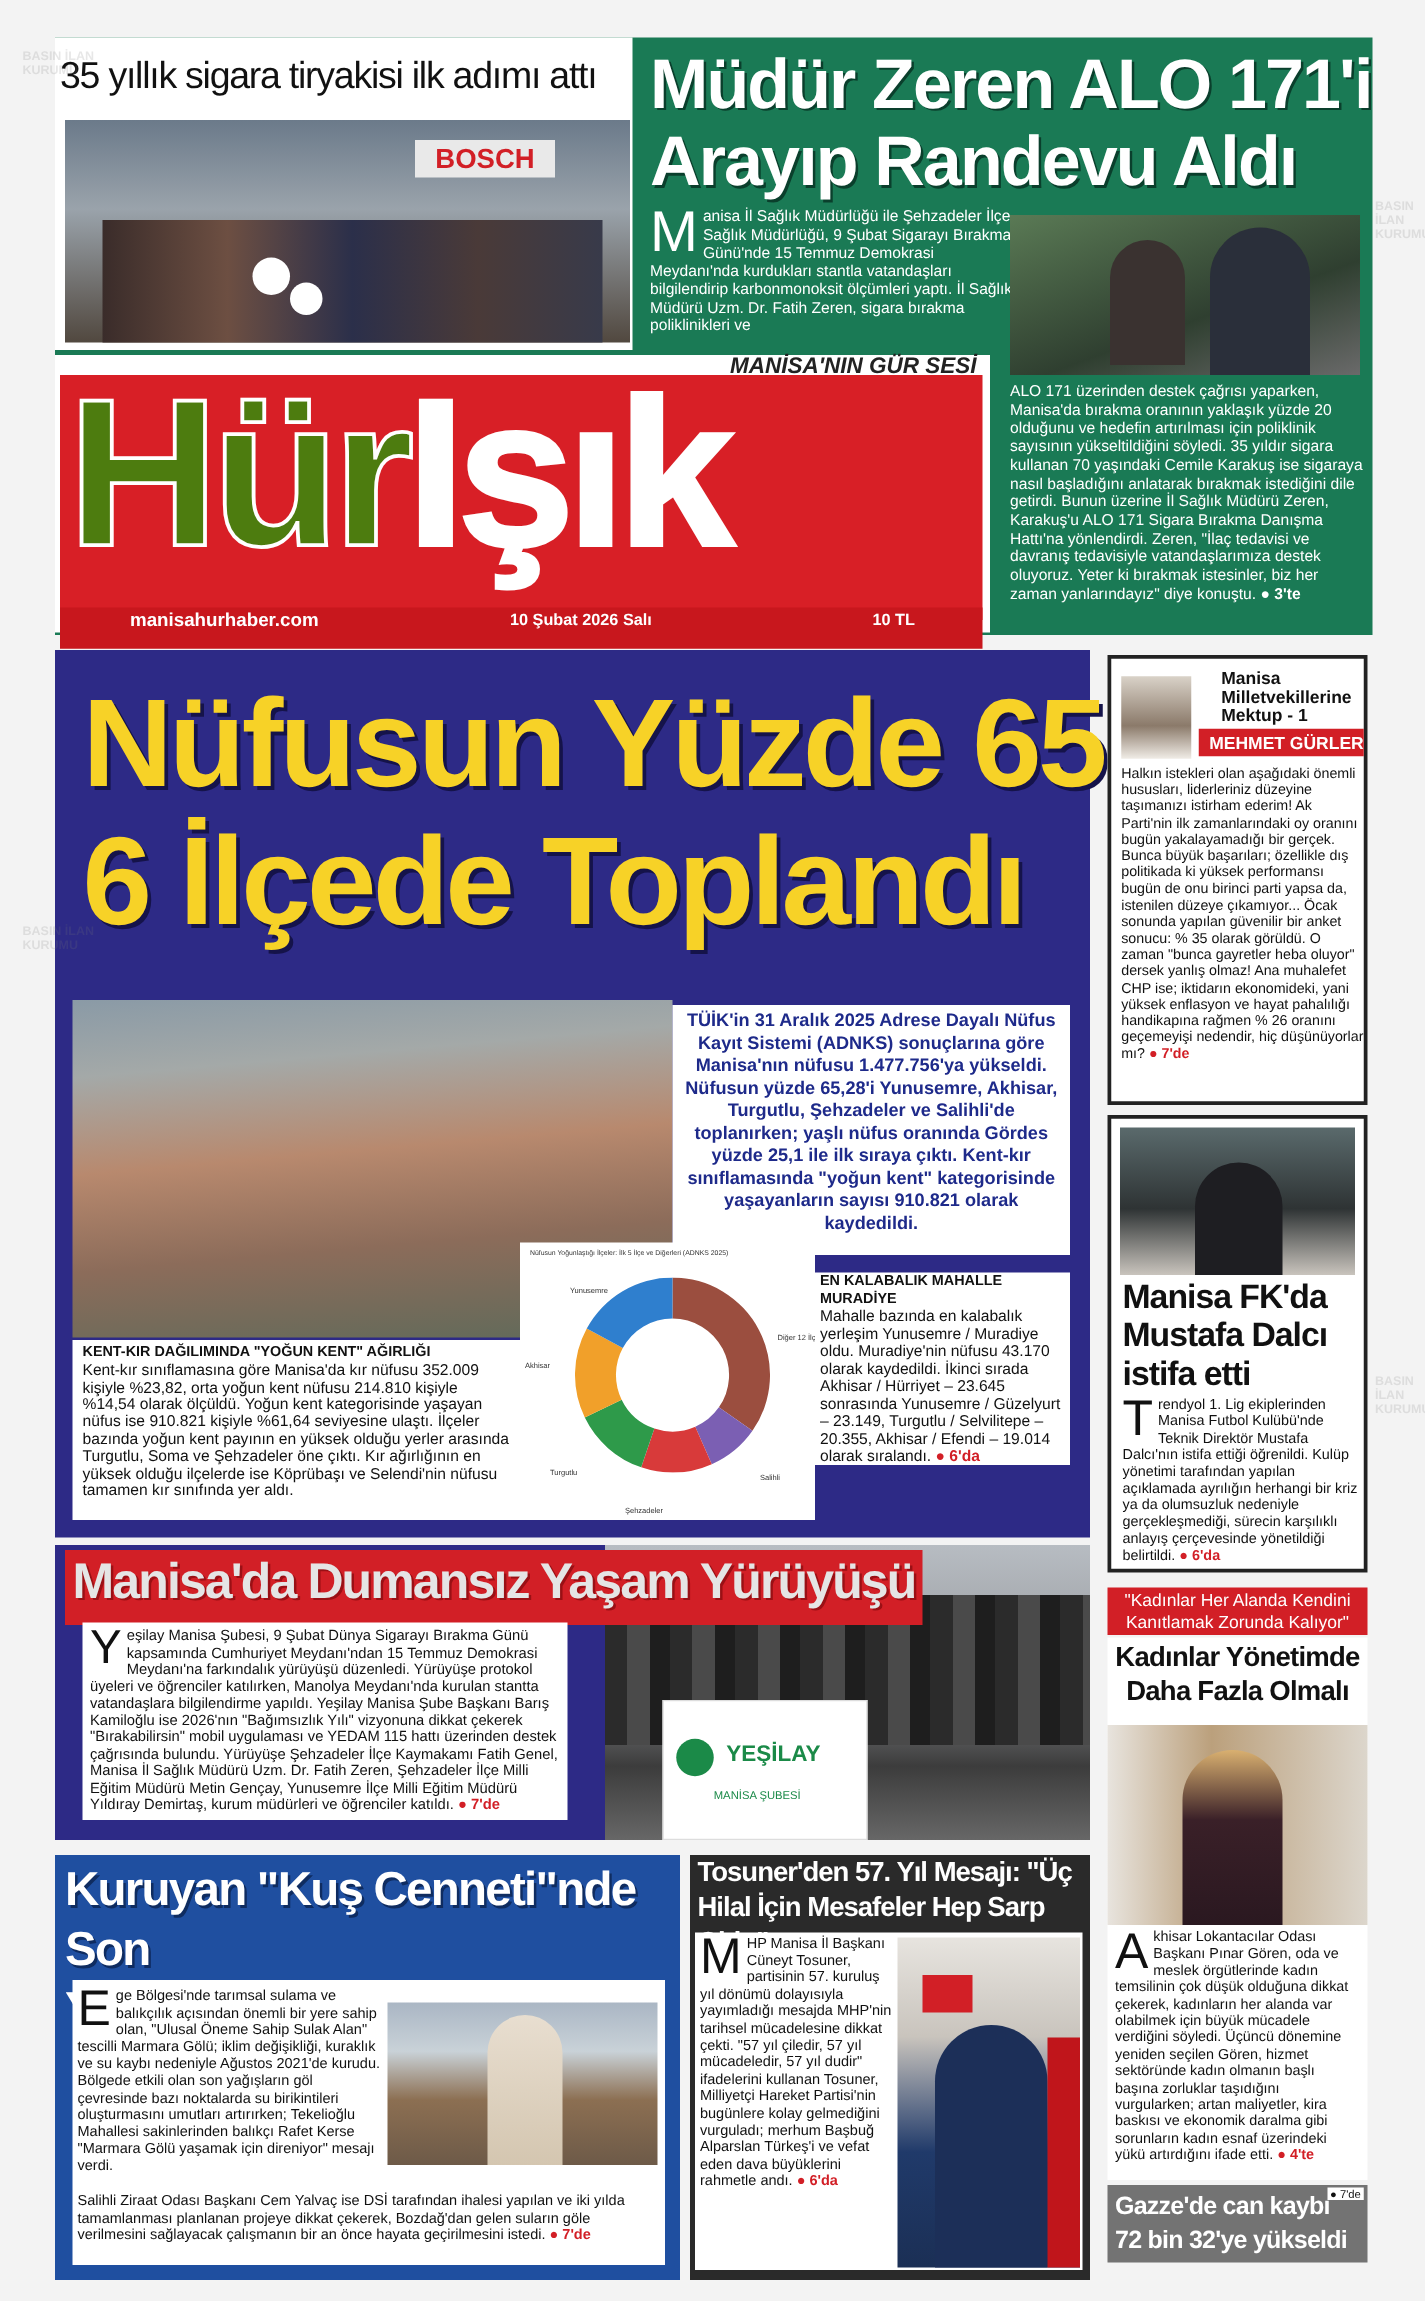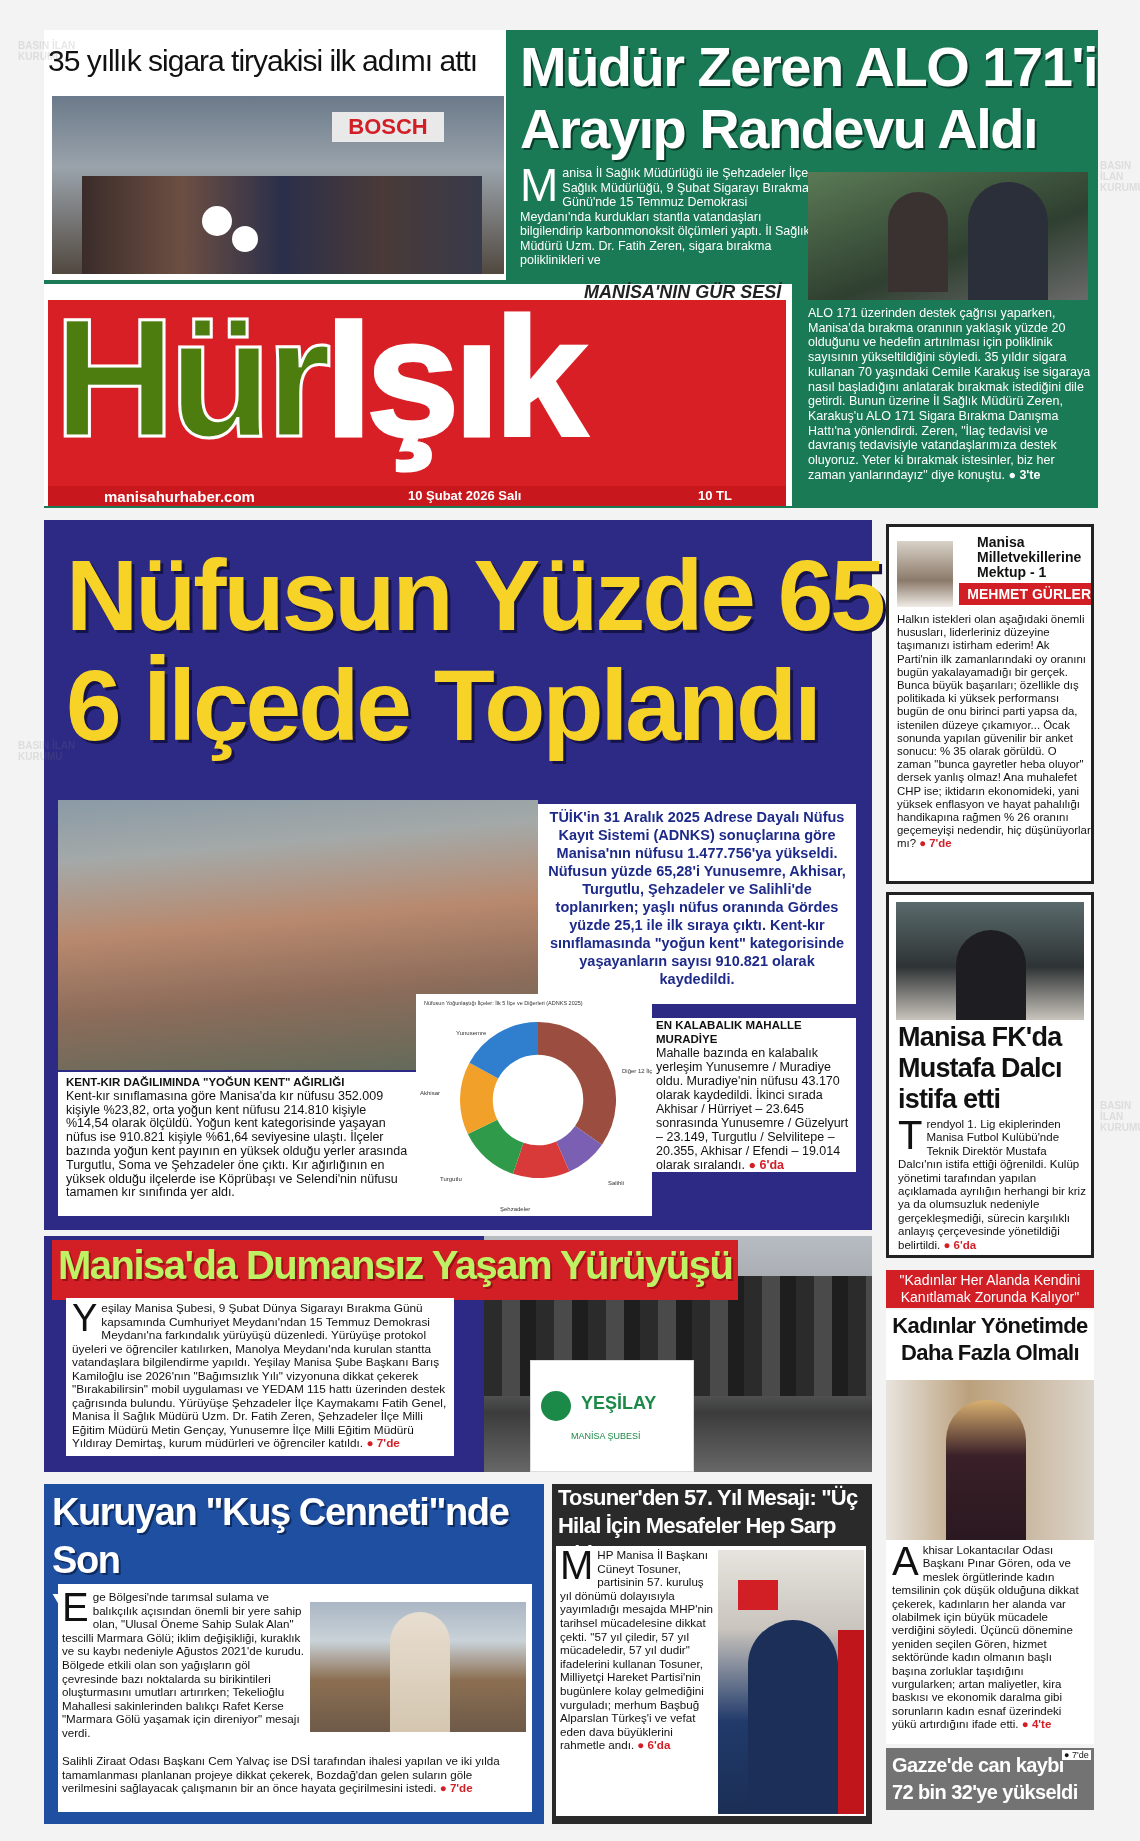--- a/index.html
+++ b/index.html
@@ -14,39 +14,39 @@
 #top-body{left:520px;top:166px;width:290px;color:#fff;font-size:12.5px;line-height:14.5px}
 .dropcap{float:left;font-size:46px;line-height:38px;margin-right:4px;font-weight:normal}
 #top-photo2{left:808px;top:172px;width:280px;height:128px;background:linear-gradient(160deg,#5a7a55,#2f3f30 60%,#6a6a6a)}
 #top-body2{left:808px;top:306px;width:286px;color:#fff;font-size:12.5px;line-height:14.7px}
 
 #mast{left:44px;top:284px;width:748px;height:222px;background:#fff}
 #mast-red{left:48px;top:300px;width:738px;height:196px;background:#d81f26}
 #mast-slogan{left:584px;top:282px;font-size:18px;font-weight:bold;font-style:italic;color:#222}
 #mast-logo{left:54px;top:278px;font-size:168px;font-weight:bold;color:#fff;letter-spacing:-6px;line-height:200px;-webkit-text-stroke:3px #fff}
 #mast-logo .h{color:#4d7c0f}
-#mast-bar{left:48px;top:486px;width:738px;height:20px;background:#c8171d;color:#fff;font-size:13px;font-weight:bold}
+#mast-bar{left:48px;top:486px;width:738px;height:33px;background:#c8171d;color:#fff;font-size:13px;font-weight:bold}
 #mast-bar span{position:absolute;top:2px}
 
 #main{left:44px;top:520px;width:828px;height:710px;background:#2d2a86}
 #main-head{left:66px;top:540px;color:#f7d227;font-size:100px;line-height:110px;font-weight:bold;letter-spacing:-3px;text-shadow:3px 3px 0 #15134a}
 #aerial{left:58px;top:800px;width:480px;height:270px;background:linear-gradient(175deg,#8a9aa6 0%,#a4a9a8 20%,#b8896e 45%,#8c6c5a 70%,#5f6a5a 100%)}
 #main-summary{left:538px;top:804px;width:318px;height:200px;background:#fff;color:#1e2a8a;font-size:14.5px;line-height:18px;font-weight:bold;text-align:center;padding:4px 8px}
 #chart-box{left:416px;top:994px;width:236px;height:222px;background:#fff}
 #chart-title{left:424px;top:1000px;font-size:5.5px;color:#333}
 #donut{left:460px;top:1022px;width:156px;height:156px}
 #mahalle{left:652px;top:1018px;width:204px;color:#111;font-size:12.5px;line-height:14px;background:#fff;padding:0 4px}
 #kentkir{left:58px;top:1072px;width:362px;height:144px;background:#fff;color:#111;font-size:12.5px;line-height:13.8px;padding:4px 8px}
 
 #mektup{left:886px;top:524px;width:208px;height:360px;background:#fff;border:3px solid #222}
 #fk{left:886px;top:892px;width:208px;height:366px;background:#fff;border:3px solid #222}
 #fk-photo{left:896px;top:902px;width:188px;height:118px;background:linear-gradient(180deg,#5a6a6c,#2e3334 55%,#c9c4bd)}
 
 #dum{left:44px;top:1236px;width:828px;height:236px;background:#2d2a86}
-#dum-title{left:52px;top:1240px;font-size:40px;font-weight:bold;color:#bef264;text-shadow:2px 2px 0 #9a1015;letter-spacing:-1.5px;background:#d21f26;padding:0 6px;height:60px;line-height:50px}
+#dum-title{left:52px;top:1240px;font-size:40px;font-weight:bold;color:#e5e5e5;text-shadow:2px 2px 0 #9a1015;letter-spacing:-1.5px;background:#d21f26;padding:0 6px;height:60px;line-height:50px}
 #dum-body{left:66px;top:1298px;width:388px;height:158px;background:#fff;font-size:11.8px;line-height:13.5px;padding:4px 6px}
 #dum-photo{left:484px;top:1236px;width:388px;height:236px;background:linear-gradient(180deg,#b7bcc2 0%,#9a9da1 40%,#3c3c3c 75%,#676767 100%)}
 #yesilay{left:530px;top:1360px;width:164px;height:112px;background:#fff;border:1px solid #ddd}
 
 #kad-tag{left:886px;top:1270px;width:208px;height:38px;background:#d21f26;color:#fff;font-size:14px;line-height:17px;text-align:center;padding-top:2px}
 #kad{left:886px;top:1310px;width:208px;height:434px;background:#fff}
 #kad-photo{left:886px;top:1380px;width:208px;height:160px;background:linear-gradient(90deg,#e8e4de,#bba07c 40%,#dcd6cc)}
 #gazze{left:886px;top:1748px;width:208px;height:62px;background:#737373;color:#fff}
 
 #kus{left:44px;top:1484px;width:500px;height:340px;background:#1f4fa0}

